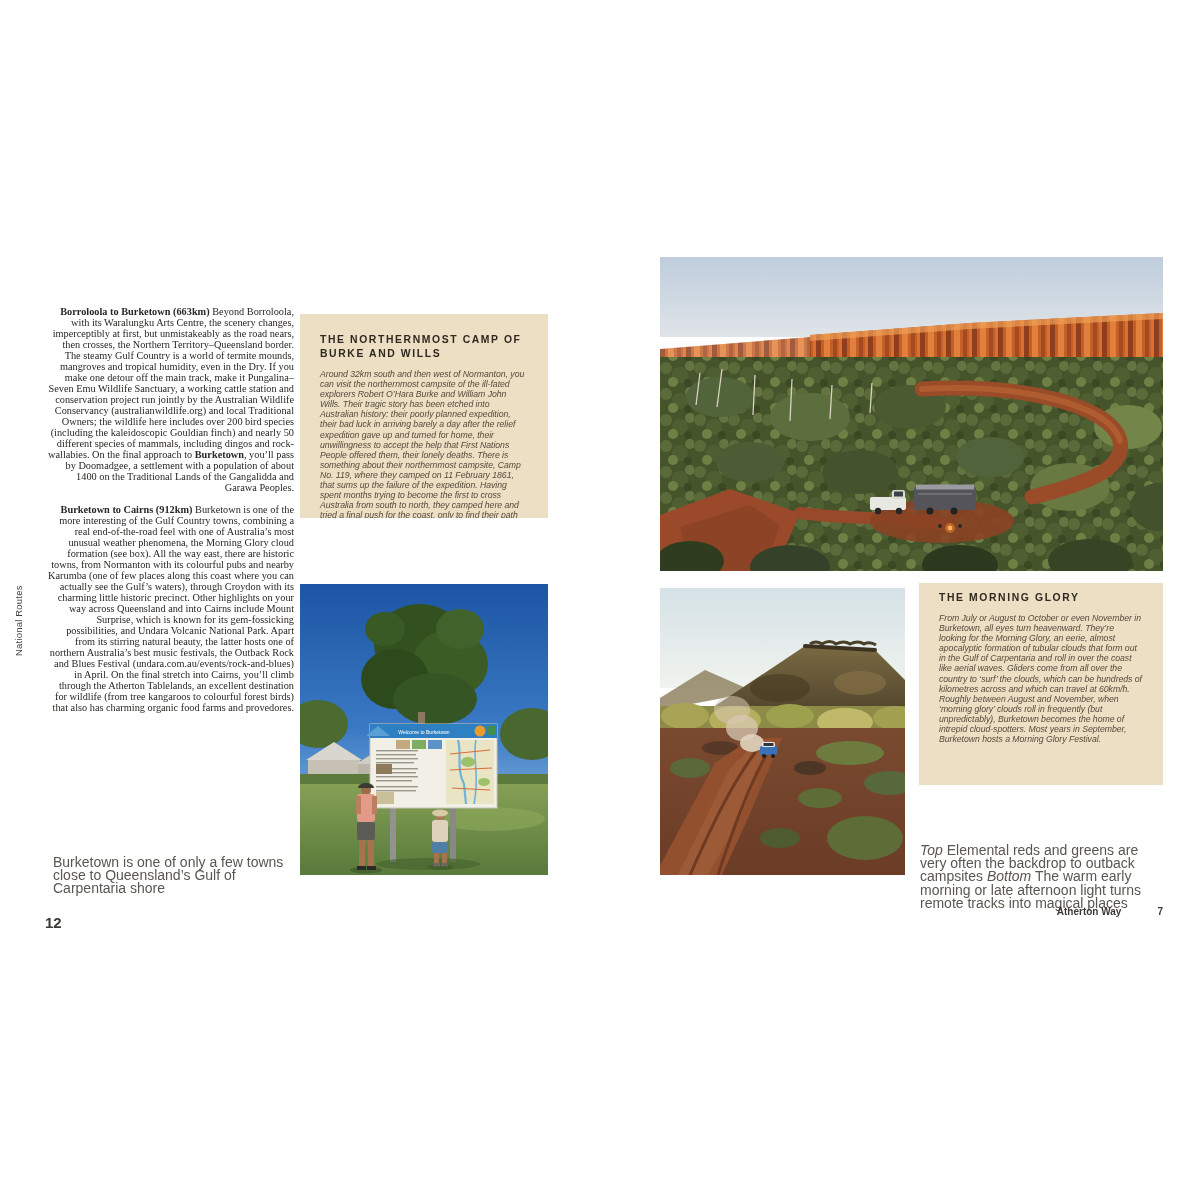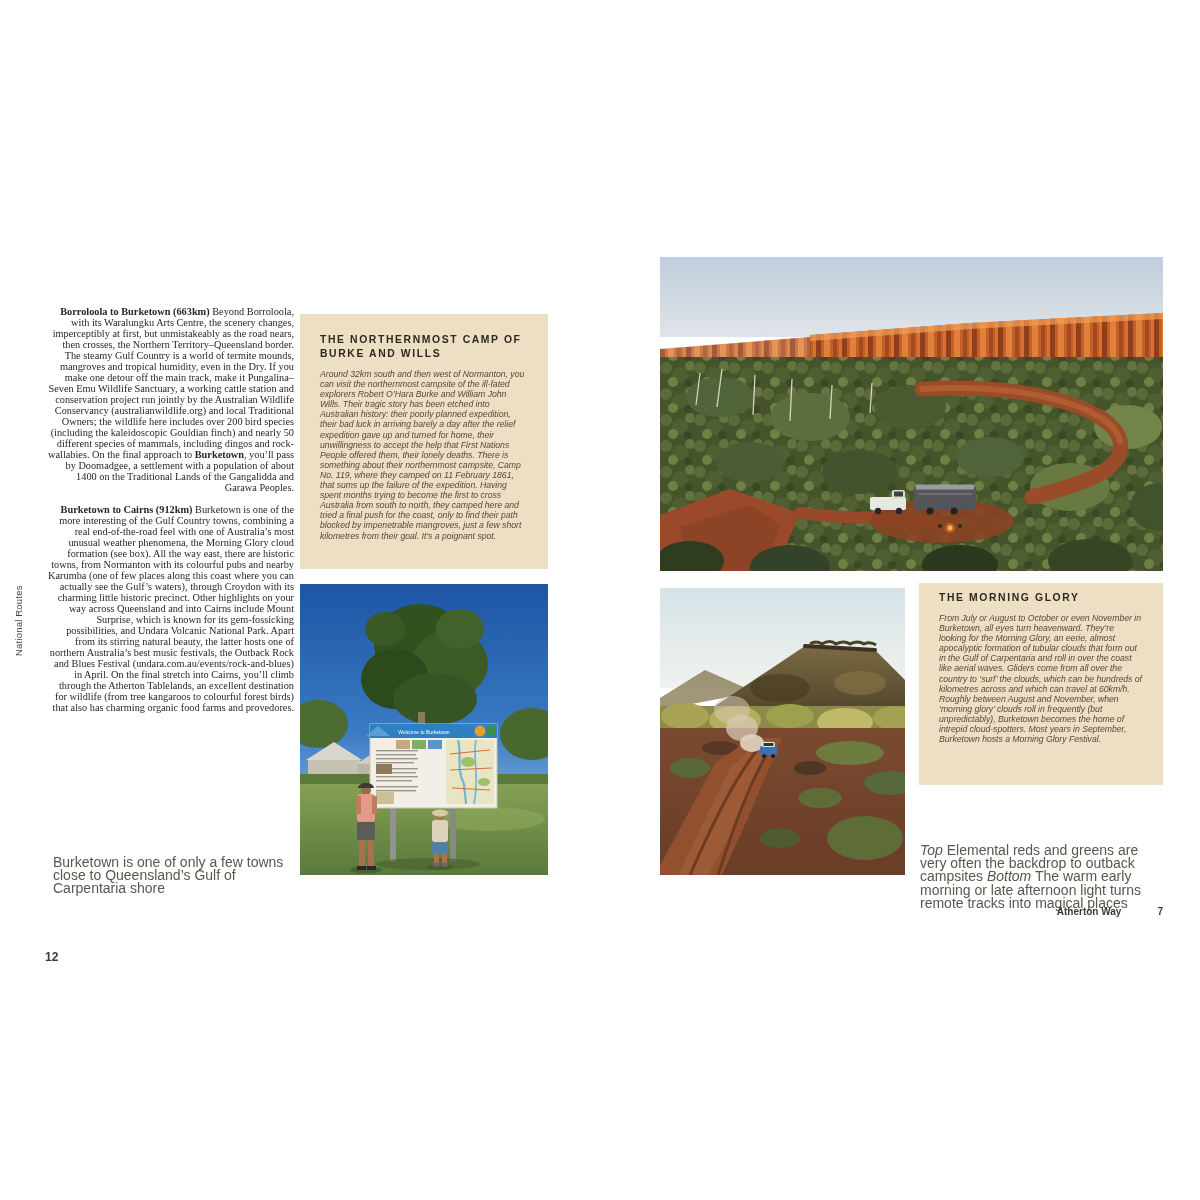--- a/index.html
+++ b/index.html
@@ -15,32 +15,32 @@
   #body-col p{margin:0 0 11px 0;}
   .blead{font-weight:bold;}
 
   
   #vert-label{position:absolute;left:13px;top:570px;height:86px;
     writing-mode:vertical-rl;transform:rotate(180deg);
     font-size:9.5px;letter-spacing:.2px;color:#45413b;}
 
   
   .box{position:absolute;background:#ecdfc4;box-sizing:border-box;overflow:hidden;}
-  #box1{left:300px;top:314px;width:248px;height:255px;padding:19px 20px;}
+  #box1{left:300px;top:314px;width:248px;height:204px;padding:19px 20px;}
   #box2{left:919px;top:583px;width:244px;height:202px;padding:8px 20px;}
   .box h3{margin:0 0 8px 0;font-size:10.4px;line-height:14px;font-weight:bold;
     letter-spacing:1.6px;color:#2e2821;}
   .box .bt{font-size:8.7px;line-height:10.1px;letter-spacing:-.03px;color:#55493c;font-style:italic;}
 
   
   .caption{font-size:14px;line-height:13.2px;color:#5a564f;}
   #cap-left{position:absolute;left:53px;top:856px;width:245px;}
   #cap-right{position:absolute;left:920px;top:844px;width:243px;}
   .it{font-style:italic;}
-  #pnum-left{position:absolute;left:45px;top:950px;font-size:12px;font-weight:bold;color:#3c3a35;}
+  #pnum-left{position:absolute;left:45px;top:914px;font-size:15px;font-weight:bold;color:#3c3a35;}
   #footer-right{position:absolute;left:900px;top:906px;width:263px;display:flex;
     justify-content:flex-end;gap:36px;font-size:10px;font-weight:bold;color:#3c3a35;}
 
   #photo-campsite{left:660px;top:257px;}
   #photo-sign{left:300px;top:584px;}
   #photo-track{left:660px;top:588px;}
 </style>
 </head>
 <body>
 

